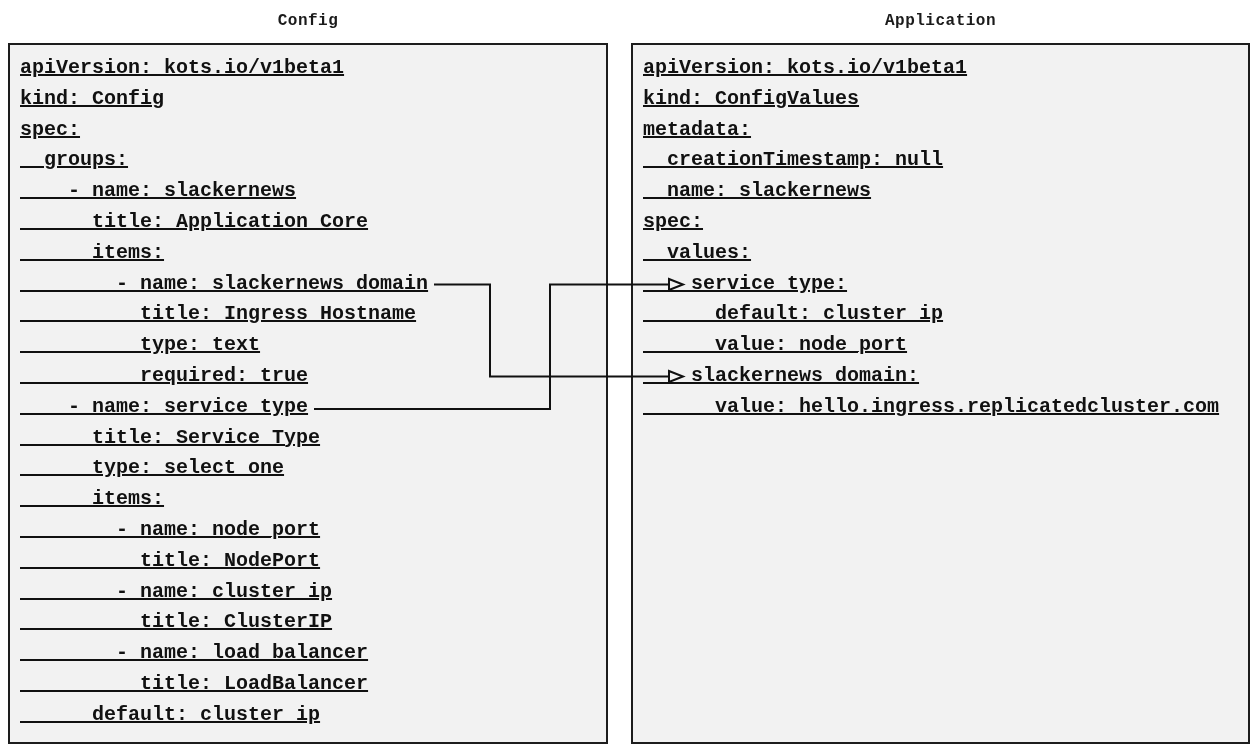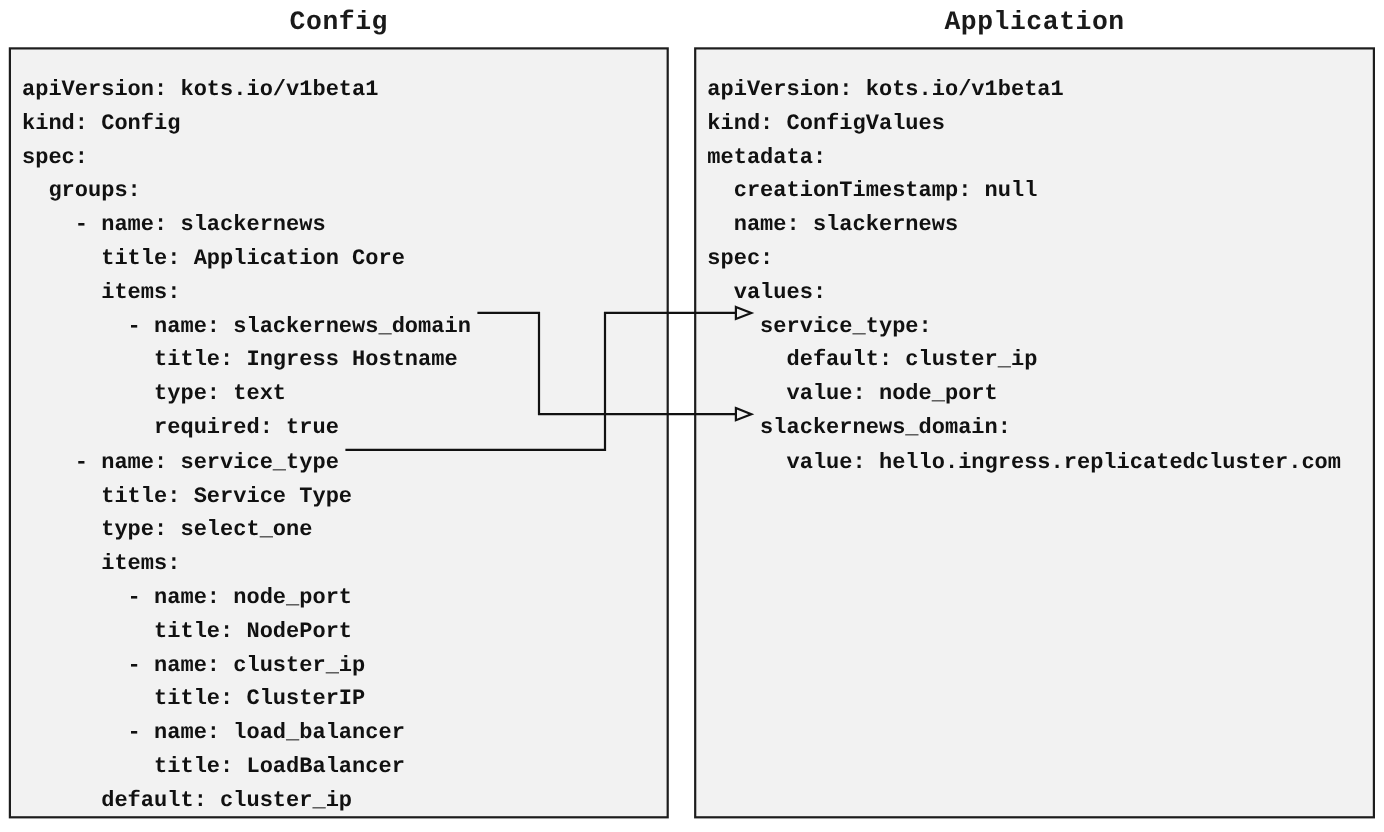--- a/index.html
+++ b/index.html
@@ -11,46 +11,47 @@
     background: #ffffff;
     font-family: "Liberation Mono", "DejaVu Sans Mono", monospace;
     overflow: hidden;
   }
   .panel-title {
     position: absolute;
     top: 5px;
     height: 32px;
     font-family: "Liberation Mono", "DejaVu Sans Mono", monospace;
     font-weight: bold;
-    font-size: 24px;
+    font-size: 16px;
     line-height: 32px;
     color: #1a1a1a;
     text-align: center;
     letter-spacing: 0.5px;
   }
   .panel-title.left  { left: 8px;   width: 600px; }
   .panel-title.right { left: 631px; width: 619px; }
   .panel {
     position: absolute;
     top: 43px;
     height: 701px;
     background: #f2f2f2;
     border: 2px solid #1d1d1d;
   }
   .panel.left-panel  { left: 8px;   width: 600px; }
   .panel.right-panel { left: 631px; width: 619px; }
   pre.code {
     margin: 0;
-    padding: 22px 10px 0 10px;
+    padding: 8px 10px 0 10px;
     font-family: "Liberation Mono", "DejaVu Sans Mono", monospace;
     font-weight: bold;
     font-size: 20px;
     line-height: 30.8px;
     color: #111111;
     white-space: pre;
+    text-decoration: underline;
   }
   svg.connectors {
     position: absolute;
     top: 0;
     left: 0;
     pointer-events: none;
   }
   .conn-line {
     fill: none;
     stroke: #111111;

